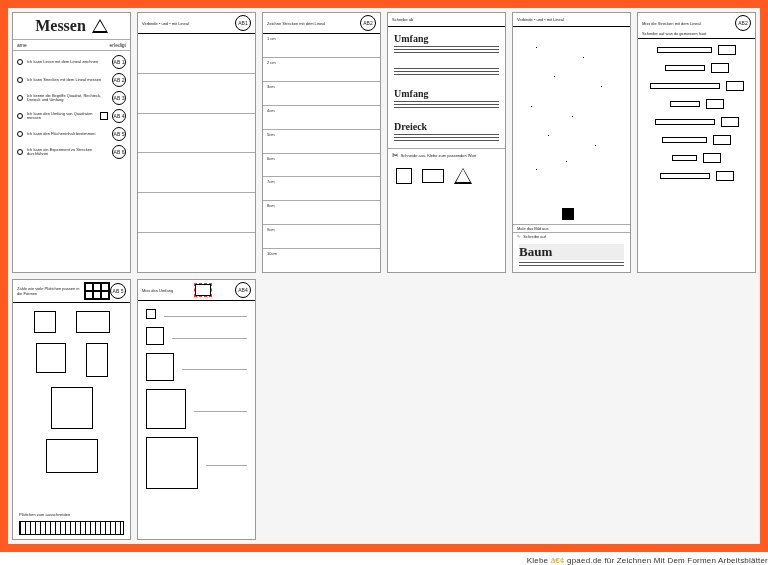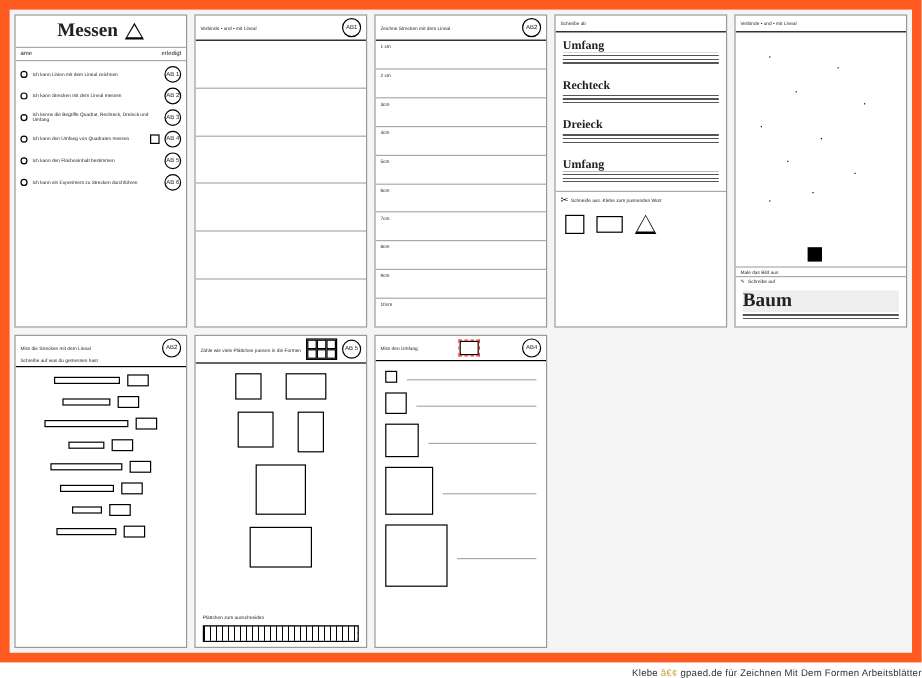--- a/index.html
+++ b/index.html
@@ -17,21 +17,21 @@
     width: 768px;
     height: 552px;
     border: 8px solid #ff5a1f;
     background: #f5f5f5;
     display: flex;
     flex-direction: column;
   }
   .grid {
     flex: 1;
     display: grid;
-    grid-template-columns: repeat(5, 1fr);
+    grid-template-columns: repeat(6, 1fr);
     grid-template-rows: 1fr 1fr;
     gap: 6px;
     padding: 4px;
   }
   .sheet {
     background: #fff;
     border: 1px solid #999;
     position: relative;
     overflow: hidden;
     font-size: 4px;
@@ -142,21 +142,21 @@
   .dots-area {
     flex:1; position:relative;
   }
   .dots-area span {
     position:absolute; width:1px;height:1px;background:#000;
   }
   .baum-block {
     padding:4px 6px;
   }
   .baum-block .lbl {
-    font-family:"Comic Sans MS",cursive;font-size:16px;font-weight:bold;
+    font-family:"Comic Sans MS",cursive;font-size:13px;font-weight:bold;
     background:#eee;
   }
   .measure-col { flex:1; display:flex; flex-direction:column; gap:8px; padding:6px 10px; }
   .measure-item { display:flex; align-items:center; gap:6px; justify-content:center;}
   .measure-item .bar { height:6px; background:#fff; border:1px solid #000; }
   .measure-item .slot { width:18px;height:10px;border:1px solid #000; }
   .grid6 {
     display:grid; grid-template-columns:repeat(3,8px); grid-template-rows:repeat(2,8px);
     gap:0; border:1px solid #000;
   }
@@ -272,29 +272,28 @@
 
     <div class="sheet">
       <div class="sheet-head">
         <span>Schreibe ab</span>
       </div>
       <div class="word-block">
         <div class="lbl">Umfang</div>
         <div class="lines"></div>
       </div>
       <div class="word-block">
-        <div class="lbl">Rechteck</div>
+        <div class="lines"></div>
+      </div>
+      <div class="word-block">
+        <div class="lbl">Umfang</div>
         <div class="lines"></div>
       </div>
       <div class="word-block">
         <div class="lbl">Dreieck</div>
-        <div class="lines"></div>
-      </div>
-      <div class="word-block">
-        <div class="lbl">Umfang</div>
         <div class="lines"></div>
       </div>
       <div style="border-top:1px solid #aaa;padding:2px 4px;font-size:4px;display:flex;align-items:center;gap:2px;">
         <span class="scissor">✂</span>
         <span>Schneide aus. Klebe         zum passenden Wort</span>
       </div>
       <div class="shape-row">
         <div class="sq"></div>
         <div class="rect"></div>
         <div class="tri"></div>

